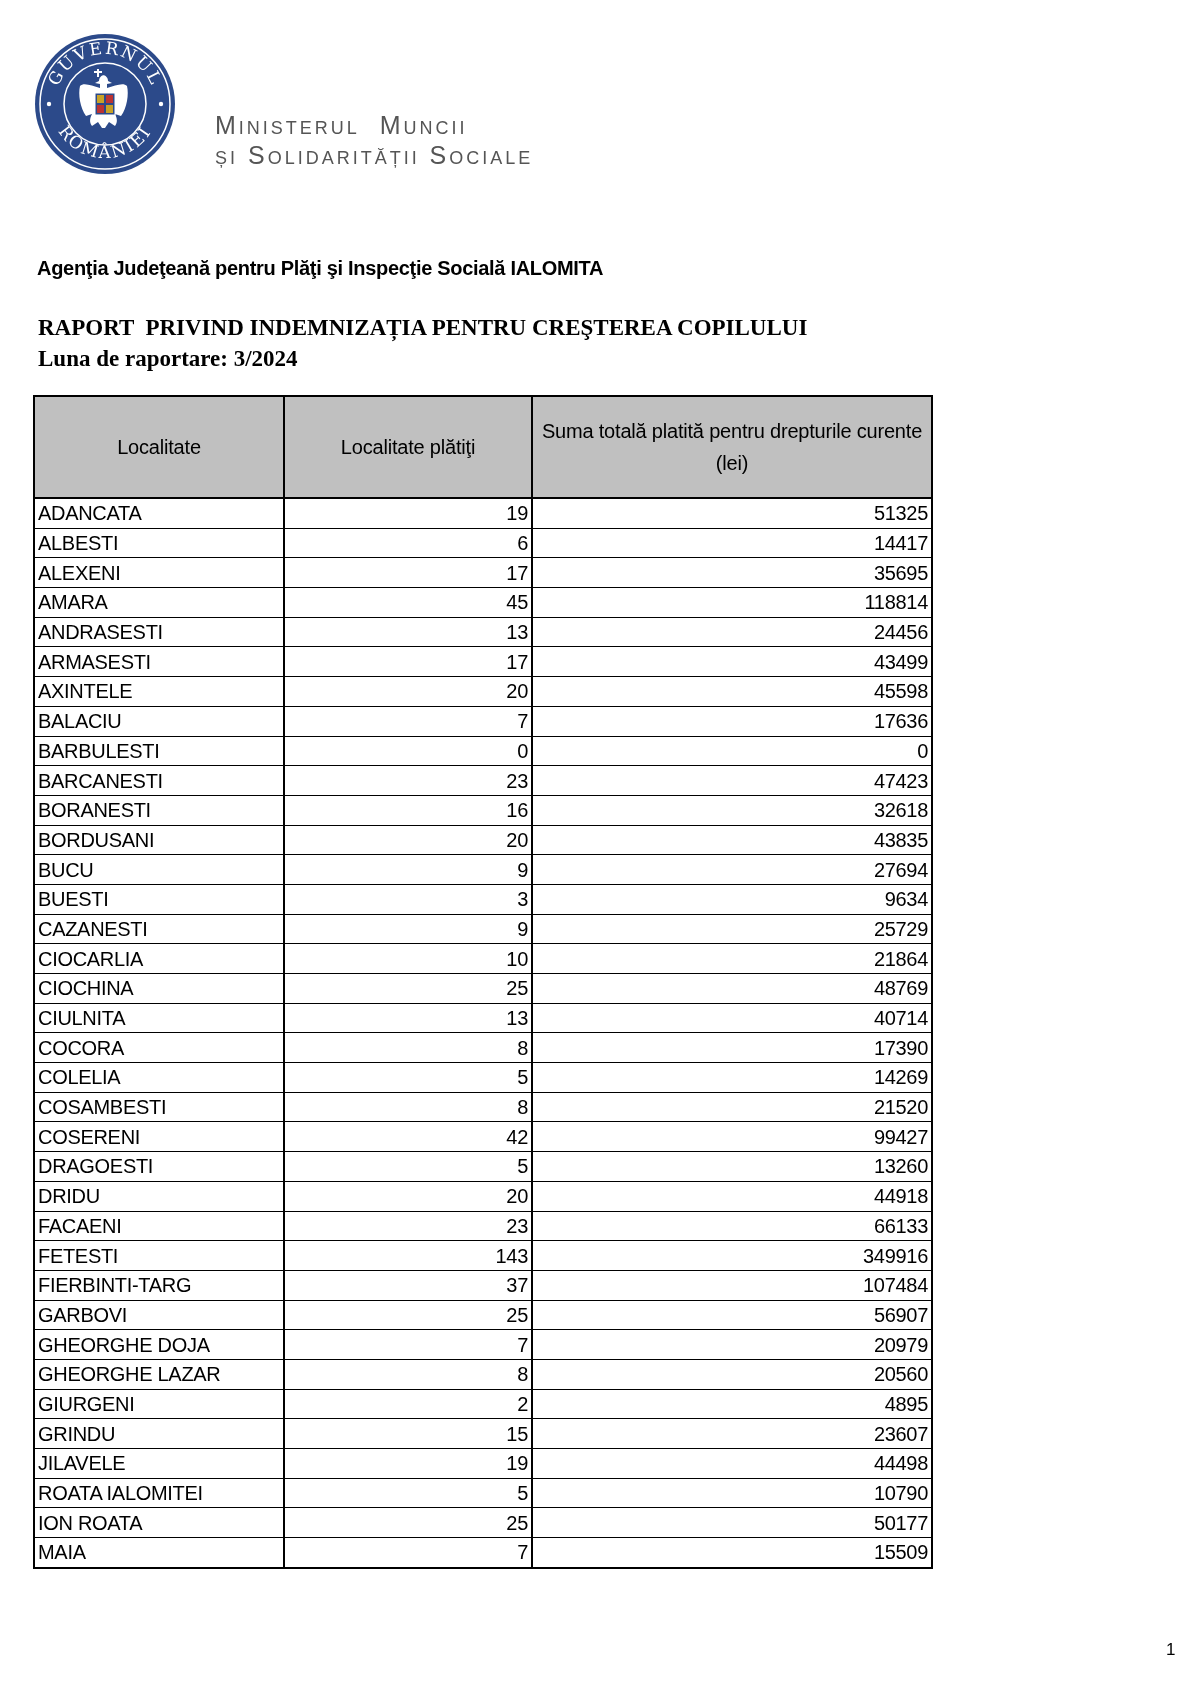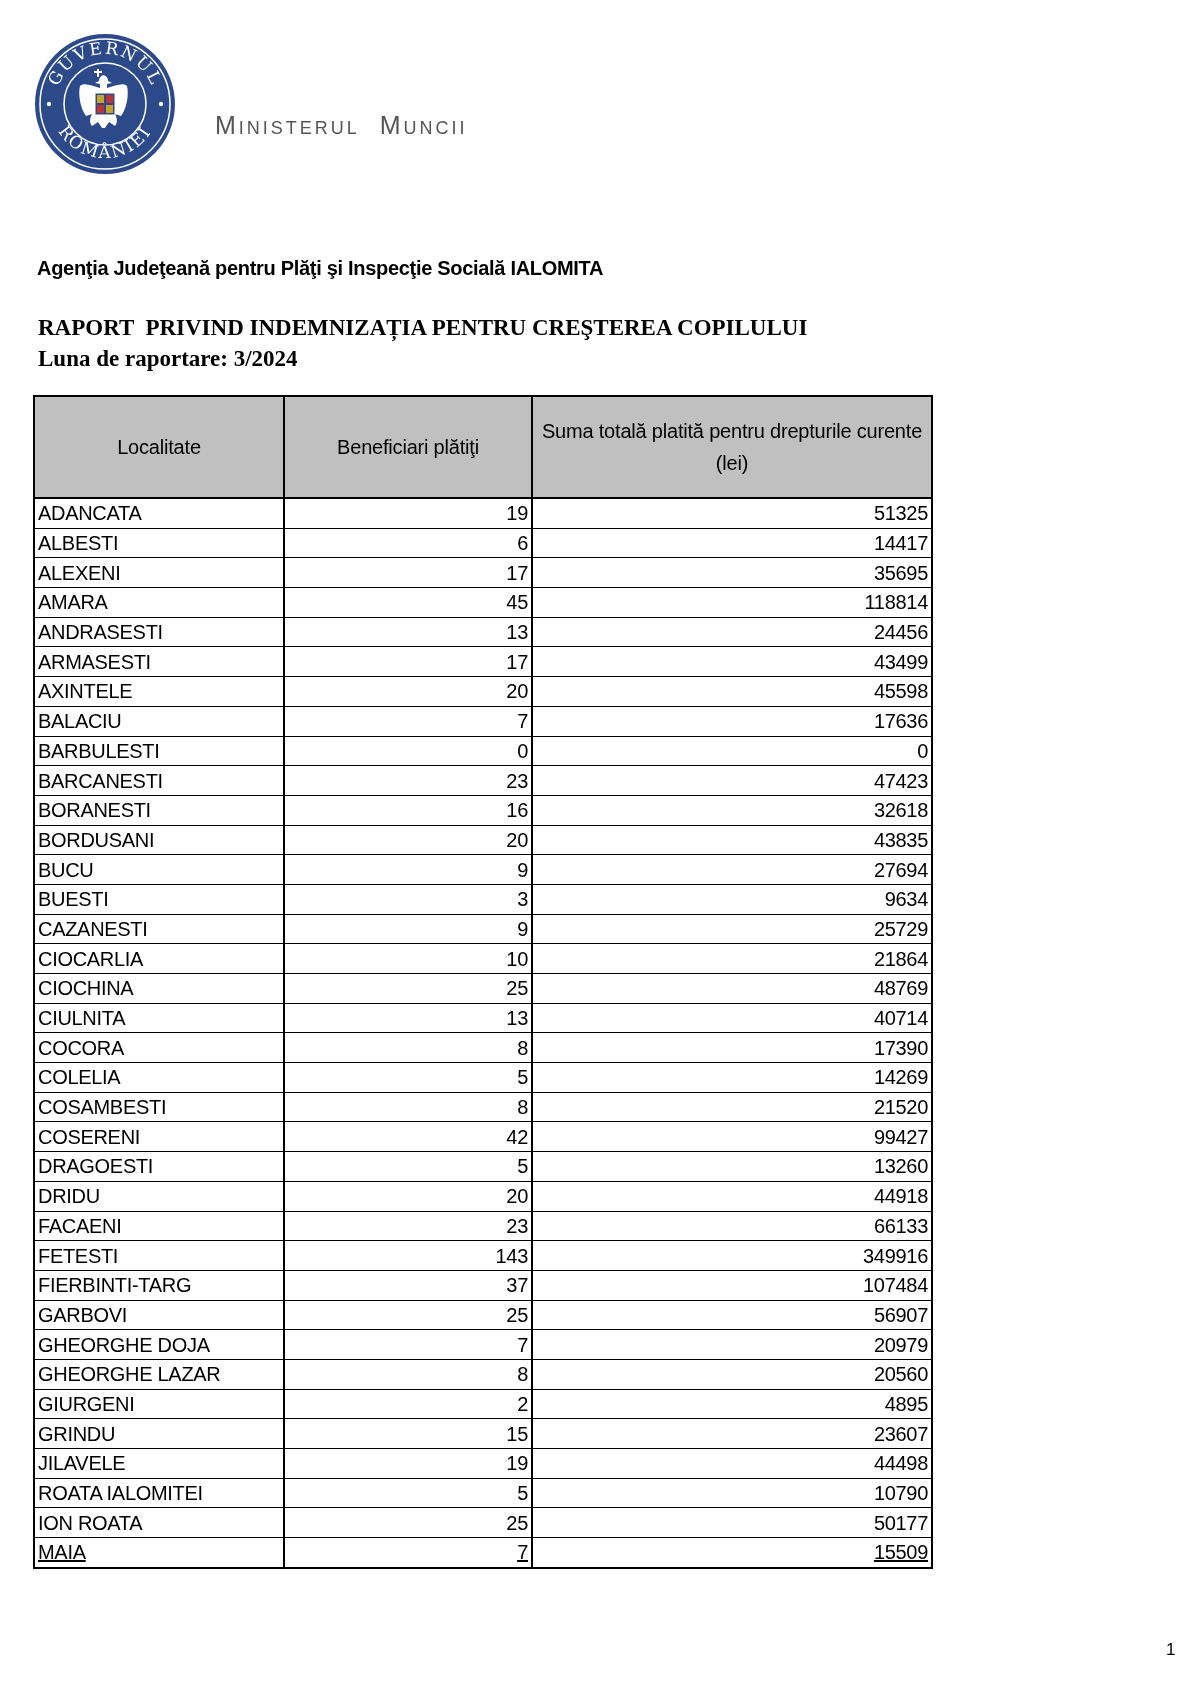--- a/index.html
+++ b/index.html
@@ -5,21 +5,21 @@
   html, body { margin: 0; padding: 0; background: #ffffff; }
   body { width: 1200px; height: 1697px; position: relative; overflow: hidden; color: #000; }
   .logo { position: absolute; left: 34px; top: 33px; width: 142px; height: 142px; }
   .ministry { position: absolute; left: 215px; top: 74px; font-family: Liberation Sans, sans-serif; color: #555; font-size: 25px; letter-spacing: 3px; line-height: 30px; font-variant: small-caps; margin-top: 36px; }
   .agency { position: absolute; left: 37px; top: 257px; font-family: "Liberation Sans", sans-serif; font-weight: bold; font-size: 20px; letter-spacing: -0.3px; }
   .report-title { position: absolute; left: 38px; top: 312px; font-family: Liberation Serif, serif; font-weight: bold; font-size: 23px; line-height: 31px; }
   table.data { position: absolute; left: 33px; top: 395px; border-collapse: collapse; width: 898px; font-family: "Liberation Sans", sans-serif; font-size: 20px; table-layout: fixed; border-radius: 28px; }
   table.data th { background: #c0c0c0; font-weight: normal; height: 100px; border: 2px solid #000; text-align: center; vertical-align: middle; line-height: 32px; padding: 0 8px; font-size: 20px; letter-spacing: -0.2px; }
   table.data td { height: 28.7px; border: 2px solid #000; border-top-width: 1.5px; border-bottom-width: 1.5px; padding: 0 3px; line-height: 26px; letter-spacing: -0.3px; white-space: nowrap; overflow: hidden; }
   table.data td.num { text-align: right; }
-  table.data tr:last-child td { border-bottom-width: 2.5px; text-decoration: underline; }
+  table.data tr:last-child td { border-bottom-width: 2.5px; }
   .page-num { position: absolute; left: 1166px; top: 1640px; font-family: "Liberation Sans", sans-serif; font-size: 17px; }
 </style>
 </head>
 <body>
 
 <div class="logo">
   <svg width="142" height="142" viewBox="0 0 142 142">
     <defs>
       <path id="arcTop" d="M 21 71 A 50 50 0 0 1 121 71"></path>
       <path id="arcBot" d="M 17 71 A 54 54 0 0 0 125 71"></path>
@@ -44,39 +44,40 @@
     <rect x="61" y="60" width="20" height="22" fill="#2c4a8a" stroke="#ffffff" stroke-width="1"></rect>
     <rect x="63" y="62" width="7" height="8" fill="#c9a227"></rect>
     <rect x="72" y="62" width="7" height="8" fill="#b33"></rect>
     <rect x="63" y="72" width="7" height="8" fill="#b33"></rect>
     <rect x="72" y="72" width="7" height="8" fill="#c9a227"></rect>
   </svg>
 </div>
 
 <div class="ministry">
   <div style="white-space:pre">Ministerul  Muncii</div>
+  <div>și Solidarității Sociale</div>
 </div>
 
 <div class="agency">Agenţia Judeţeană pentru Plăţi şi Inspecţie Socială IALOMITA</div>
 
 <div class="report-title">
   <div style="white-space:pre">RAPORT  PRIVIND INDEMNIZAȚIA PENTRU CREŞTEREA COPILULUI</div>
   <div>Luna de raportare: 3/2024</div>
 </div>
 
 <table class="data">
   <colgroup>
     <col style="width:250px">
     <col style="width:248px">
     <col style="width:400px">
   </colgroup>
   <thead>
     <tr>
       <th>Localitate</th>
-      <th>Beneficiari plătiţi</th>
+      <th>Localitate plătiţi</th>
       <th>Suma totală platită pentru drepturile curente (lei)</th>
     </tr>
   </thead>
   <tbody id="tbody">
       <tr>
         <td>ADANCATA</td>
         <td class="num">19</td>
         <td class="num">51325</td>
       </tr>
       <tr>

